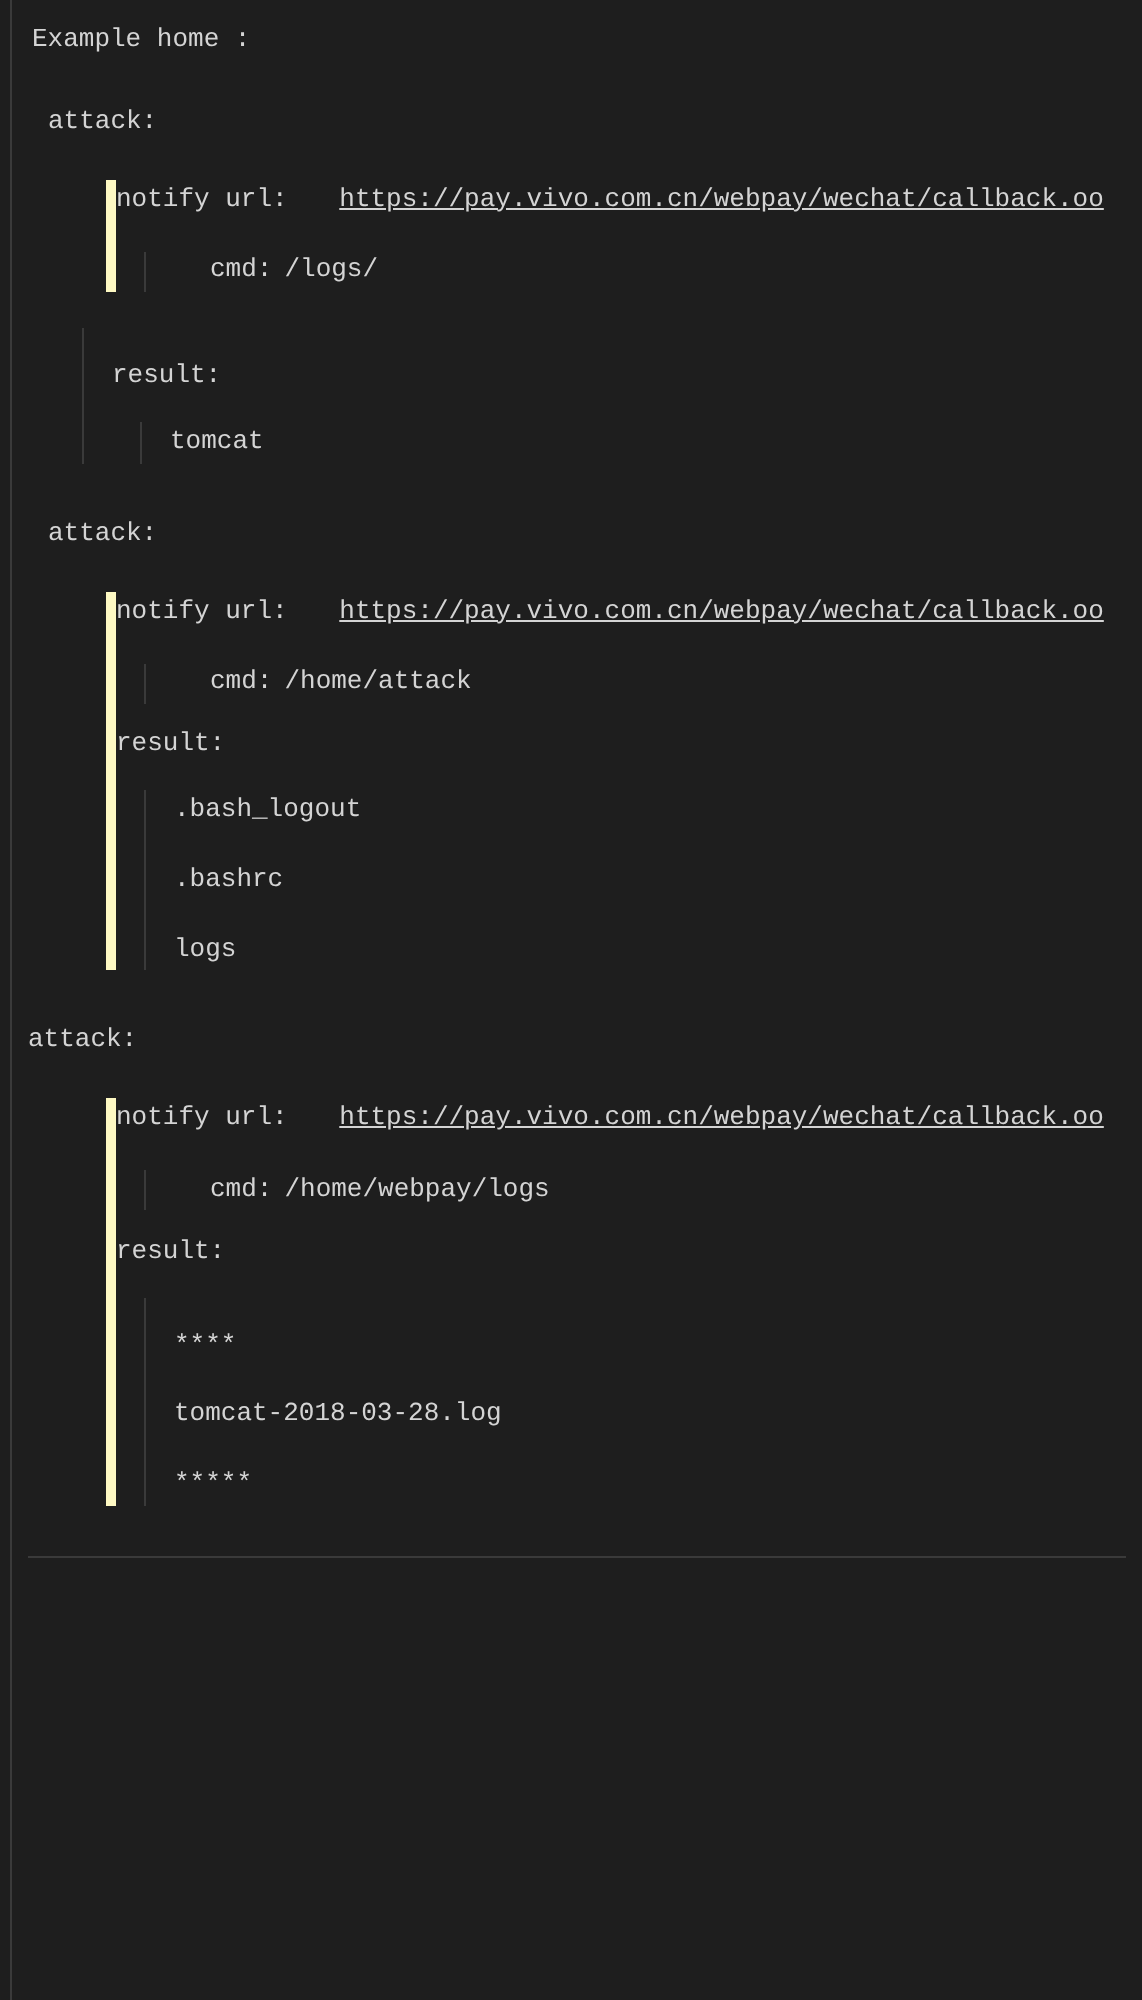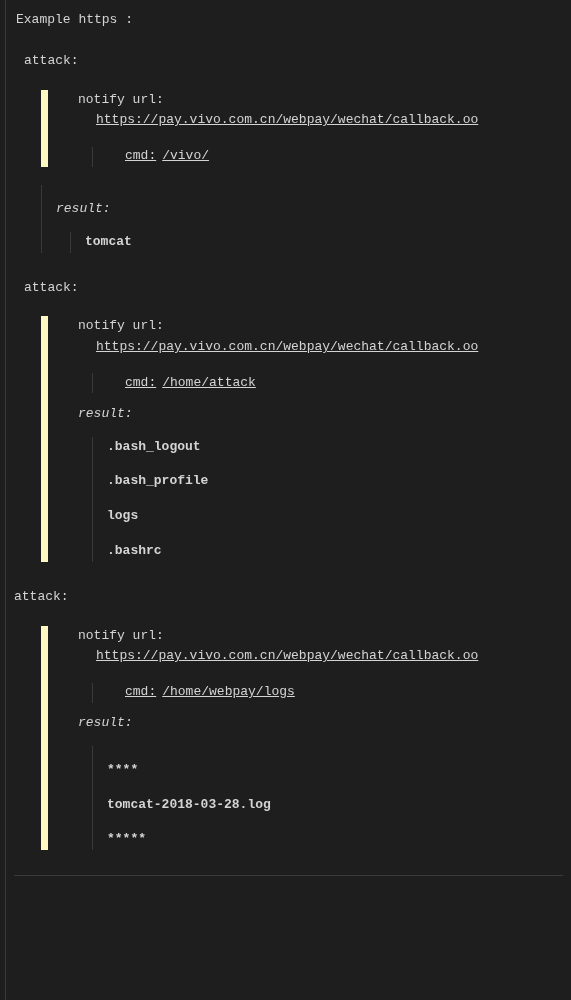--- a/index.html
+++ b/index.html
@@ -32,97 +32,94 @@
     }
     .attack-label {
       padding-left: 10px;
       margin-bottom: 18px;
     }
     .attack-label-l0 {
       padding-left: 0px;
       margin-bottom: 18px;
     }
     .notify-block {
-      border-left: 7px solid #fef9c3;
-      margin-left: 27px;
-      padding-left: 30px;
+      border-left: 5px solid #fef9c3;
+      margin-left: 39px;
+      padding-left: 0;
       margin-bottom: 18px;
     }
     .notify-line {
       margin-bottom: 15px;
     }
     .url-link {
       text-decoration: underline;
       cursor: pointer;
       margin-left: 18px;
     }
     .cmd-block {
       display: flex;
       align-items: center;
       margin-bottom: 10px;
-      text-decoration: underline;
     }
     .cmd-indent {
       border-left: 1px solid #3a3a3a;
       height: 20px;
       margin-left: 14px;
       margin-right: 32px;
     }
     .cmd-label {
       margin-right: 6px;
     }
     .result-wrap {
       margin-left: 27px;
       margin-bottom: 8px;
     }
     .result-wrap-inner {
       border-left: 1px solid #3a3a3a;
       padding-left: 14px;
     }
     .result-label {
       margin-bottom: 12px;
-      font-style: italic;
     }
     .result-items {
       border-left: 1px solid #3a3a3a;
       margin-left: 14px;
       padding-left: 14px;
-      font-weight: bold;
     }
     .result-item {
       margin-bottom: 14px;
     }
     .result-item:last-child {
       margin-bottom: 4px;
     }
     .pad-extra {
       padding-top: 14px;
     }
     .bottom-border {
       border-top: 1px solid #3a3a3a;
       margin-top: 18px;
     }
   </style>
 </head>
 <body>
 
 <div class="container">
-  <div class="header-line">Example  https :</div>
+  <div class="header-line">Example  home :</div>
 
   <div class="attack-block">
     <div class="attack-label">attack:</div>
     <div class="notify-block">
       <div class="notify-line">
         <span>notify url:</span>
         <span class="url-link">https://pay.vivo.com.cn/webpay/wechat/callback.oo</span>
       </div>
       <div class="cmd-block">
         <div class="cmd-indent"></div>
         <span class="cmd-label">cmd:</span>
-        <span>/vivo/</span>
+        <span>/logs/</span>
       </div>
     </div>
     <div class="result-wrap">
       <div class="result-wrap-inner pad-extra">
         <div class="result-label">result:</div>
         <div class="result-items">
           <div class="result-item">tomcat</div>
         </div>
       </div>
     </div>
@@ -136,23 +133,22 @@
         <span class="url-link">https://pay.vivo.com.cn/webpay/wechat/callback.oo</span>
       </div>
       <div class="cmd-block">
         <div class="cmd-indent"></div>
         <span class="cmd-label">cmd:</span>
         <span>/home/attack</span>
       </div>
       <div class="result-label">result:</div>
       <div class="result-items">
         <div class="result-item">.bash_logout</div>
-        <div class="result-item">.bash_profile</div>
+        <div class="result-item">.bashrc</div>
         <div class="result-item">logs</div>
-        <div class="result-item">.bashrc</div>
       </div>
     </div>
   </div>
 
   <div class="attack-block">
     <div class="attack-label-l0">attack:</div>
     <div class="notify-block">
       <div class="notify-line">
         <span>notify url:</span>
         <span class="url-link">https://pay.vivo.com.cn/webpay/wechat/callback.oo</span>

